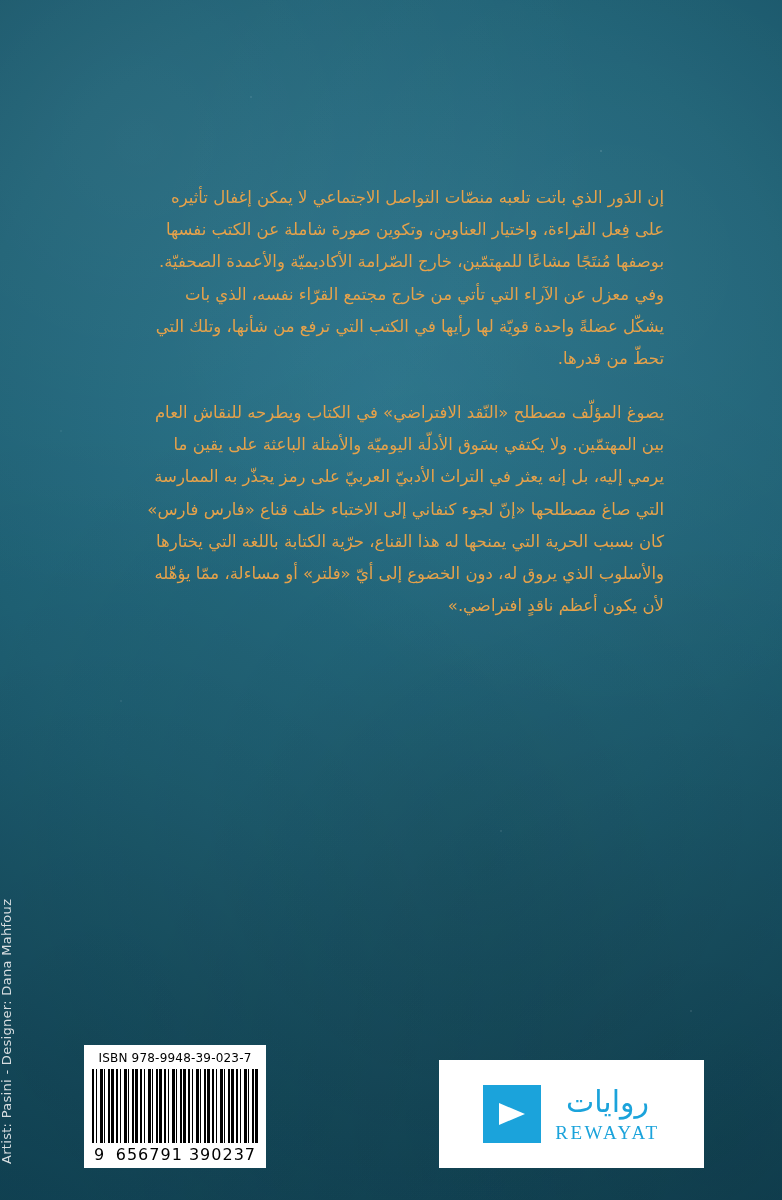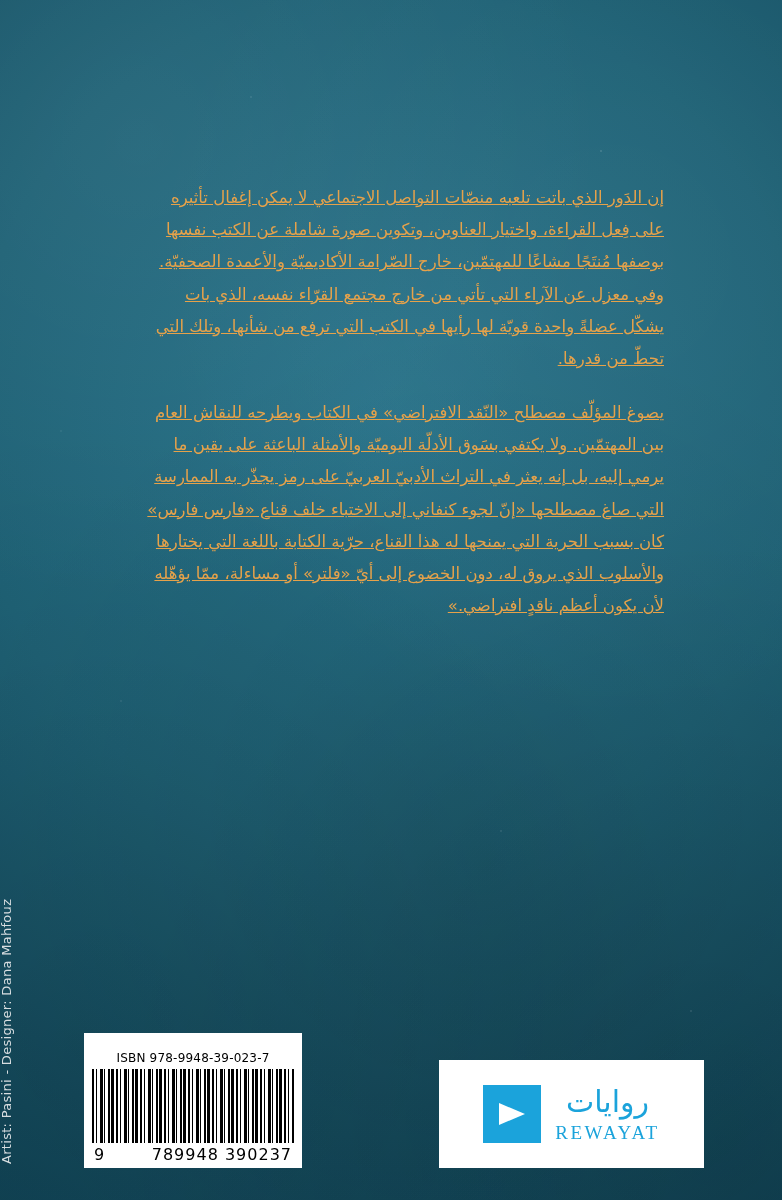--- a/index.html
+++ b/index.html
@@ -49,21 +49,20 @@
     text-align: right;
     direction: rtl;
     color: #e6a24a;
     font-family: "DejaVu Sans", sans-serif;
     font-size: 16.5px;
     line-height: 1.95;
     letter-spacing: 0px;
   }
   .blurb p {
     margin: 0 0 22px 0;
-    text-decoration: underline;
   }
   .blurb p:last-child {
     margin-bottom: 0;
   }
 
   
   .credit {
     position: absolute;
     left: 14px;
     bottom: 36px;
@@ -75,23 +74,23 @@
     transform-origin: left bottom;
     transform: rotate(-90deg);
     white-space: nowrap;
   }
 
   
   .barcode-box {
     position: absolute;
     left: 84px;
     bottom: 32px;
-    width: 218px;
+    width: 182px;
     background: #ffffff;
-    padding: 18px 8px 4px 8px;
+    padding: 6px 8px 4px 8px;
     box-sizing: border-box;
     direction: ltr;
   }
   .isbn-text {
     text-align: center;
     font-family: "DejaVu Sans", sans-serif;
     font-size: 12px;
     color: #000;
     letter-spacing: 0.2px;
     margin-bottom: 4px;
@@ -184,21 +183,21 @@
     <p>يصوغ المؤلّف مصطلح «النّقد الافتراضي» في الكتاب ويطرحه للنقاش العام بين المهتمّين. ولا يكتفي بسَوق الأدلّة اليوميّة والأمثلة الباعثة على يقين ما يرمي إليه، بل إنه يعثر في التراث الأدبيّ العربيّ على رمز يجذّر به الممارسة التي صاغ مصطلحها «إنّ لجوء كنفاني إلى الاختباء خلف قناع «فارس فارس» كان بسبب الحرية التي يمنحها له هذا القناع، حرّية الكتابة باللغة التي يختارها والأسلوب الذي يروق له، دون الخضوع إلى أيّ «فلتر» أو مساءلة، ممّا يؤهّله لأن يكون أعظم ناقدٍ افتراضي.»</p>
   </div>
 
   <div class="credit">Artist: Pasini - Designer: Dana Mahfouz</div>
 
   <div class="barcode-box">
     <div class="isbn-text">ISBN 978-9948-39-023-7</div>
     <div class="bars"></div>
     <div class="barcode-digits">
       <span>9</span>
-      <span>789948 390237</span>
+      <span>656791 390237</span>
     </div>
   </div>
 
   <div class="logo-box">
     <div class="logo-inner">
       <div class="logo-words">
         <div class="logo-ar">روايات</div>
         <div class="logo-en">REWAYAT</div>
       </div>
       <div class="logo-mark">

